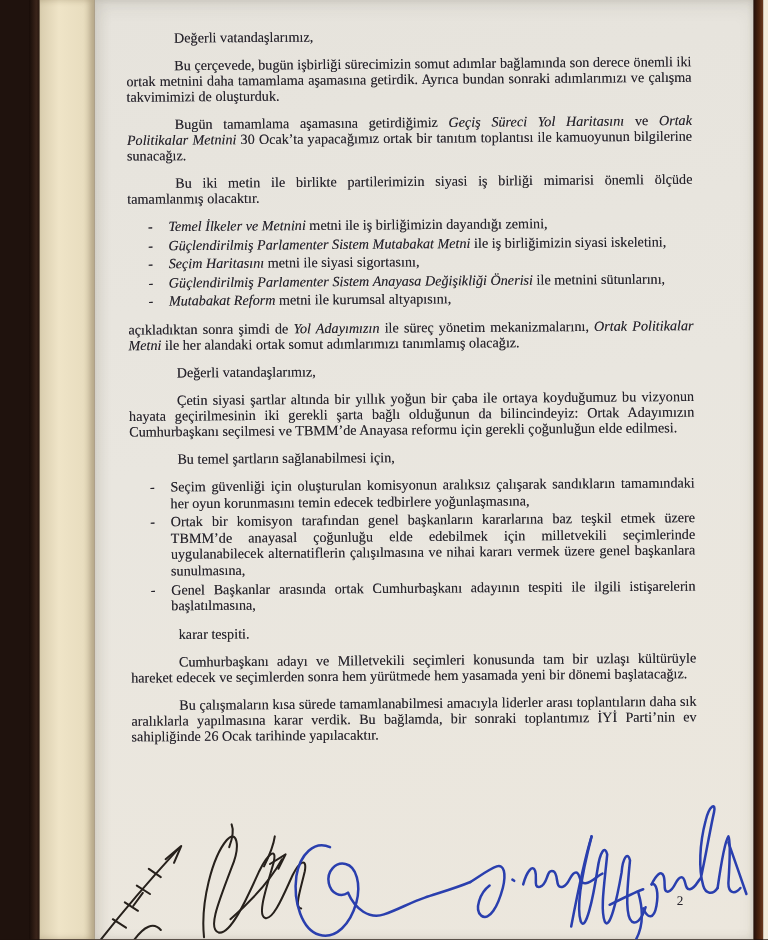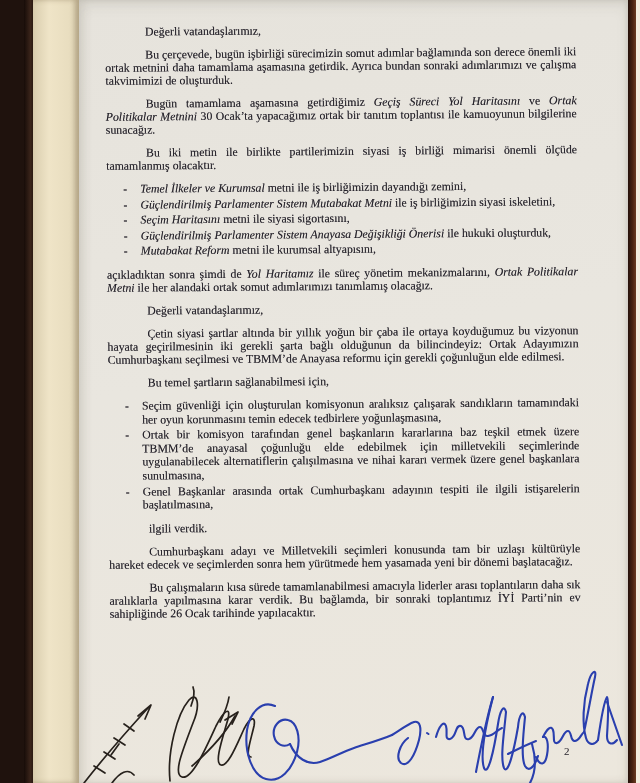--- a/index.html
+++ b/index.html
@@ -37,36 +37,36 @@
   <div class="strip wood-left"></div>
   <div class="strip paper-edge-left"></div>
 
   <div class="strip page">
     <div class="doc-body" id="doc-body">
         <p><span>Değerli vatandaşlarımız,</span></p>
         <p><span>Bu çerçevede, bugün işbirliği sürecimizin somut adımlar bağlamında son derece önemli iki ortak metnini daha tamamlama aşamasına getirdik. Ayrıca bundan sonraki adımlarımızı ve çalışma takvimimizi de oluşturduk.</span></p>
         <p><span>Bugün tamamlama aşamasına getirdiğimiz </span><i>Geçiş Süreci Yol Haritasını</i><span> ve </span><i>Ortak Politikalar Metnini</i><span> 30 Ocak’ta yapacağımız ortak bir tanıtım toplantısı ile kamuoyunun bilgilerine sunacağız.</span></p>
         <p><span>Bu iki metin ile birlikte partilerimizin siyasi iş birliği mimarisi önemli ölçüde tamamlanmış olacaktır.</span></p>
         <ul>
-          <li><span class="bullet">-</span><i>Temel İlkeler ve Kurumsal</i><span> metni ile iş birliğimizin dayandığı zemini,</span></li>
+          <li><span class="bullet">-</span><i>Temel İlkeler ve Metnini</i><span> metni ile iş birliğimizin dayandığı zemini,</span></li>
           <li><span class="bullet">-</span><i>Güçlendirilmiş Parlamenter Sistem Mutabakat Metni</i><span> ile iş birliğimizin siyasi iskeletini,</span></li>
           <li><span class="bullet">-</span><i>Seçim Haritasını</i><span> metni ile siyasi sigortasını,</span></li>
-          <li><span class="bullet">-</span><i>Güçlendirilmiş Parlamenter Sistem Anayasa Değişikliği Önerisi</i><span> ile hukuki oluşturduk,</span></li>
+          <li><span class="bullet">-</span><i>Güçlendirilmiş Parlamenter Sistem Anayasa Değişikliği Önerisi</i><span> ile metnini sütunlarını,</span></li>
           <li><span class="bullet">-</span><i>Mutabakat Reform</i><span> metni ile kurumsal altyapısını,</span></li>
         </ul>
-        <p class="noindent"><span>açıkladıktan sonra şimdi de </span><i>Yol Haritamız</i><span> ile süreç yönetim mekanizmalarını, </span><i>Ortak Politikalar Metni</i><span> ile her alandaki ortak somut adımlarımızı tanımlamış olacağız.</span></p>
+        <p class="noindent"><span>açıkladıktan sonra şimdi de </span><i>Yol Adayımızın</i><span> ile süreç yönetim mekanizmalarını, </span><i>Ortak Politikalar Metni</i><span> ile her alandaki ortak somut adımlarımızı tanımlamış olacağız.</span></p>
         <p><span>Değerli vatandaşlarımız,</span></p>
         <p><span>Çetin siyasi şartlar altında bir yıllık yoğun bir çaba ile ortaya koyduğumuz bu vizyonun hayata geçirilmesinin iki gerekli şarta bağlı olduğunun da bilincindeyiz: Ortak Adayımızın Cumhurbaşkanı seçilmesi ve TBMM’de Anayasa reformu için gerekli çoğunluğun elde edilmesi.</span></p>
         <p><span>Bu temel şartların sağlanabilmesi için,</span></p>
         <ul>
           <li><span class="bullet">-</span><span>Seçim güvenliği için oluşturulan komisyonun aralıksız çalışarak sandıkların tamamındaki her oyun korunmasını temin edecek tedbirlere yoğunlaşmasına,</span></li>
           <li><span class="bullet">-</span><span>Ortak bir komisyon tarafından genel başkanların kararlarına baz teşkil etmek üzere TBMM’de anayasal çoğunluğu elde edebilmek için milletvekili seçimlerinde uygulanabilecek alternatiflerin çalışılmasına ve nihai kararı vermek üzere genel başkanlara sunulmasına,</span></li>
           <li><span class="bullet">-</span><span>Genel Başkanlar arasında ortak Cumhurbaşkanı adayının tespiti ile ilgili istişarelerin başlatılmasına,</span></li>
         </ul>
-        <p><span>ilgili verdik.</span></p>
+        <p><span>karar tespiti.</span></p>
         <p><span>Cumhurbaşkanı adayı ve Milletvekili seçimleri konusunda tam bir uzlaşı kültürüyle hareket edecek ve seçimlerden sonra hem yürütmede hem yasamada yeni bir dönemi başlatacağız.</span></p>
         <p><span>Bu çalışmaların kısa sürede tamamlanabilmesi amacıyla liderler arası toplantıların daha sık aralıklarla yapılmasına karar verdik. Bu bağlamda, bir sonraki toplantımız İYİ Parti’nin ev sahipliğinde 26 Ocak tarihinde yapılacaktır.</span></p>
       </div>
     <div class="page-number">2</div>
   </div>
 
   <div class="strip right-line"></div>
   <div class="strip paper-edge-right"></div>
   <div class="strip wood-right"></div>
 

